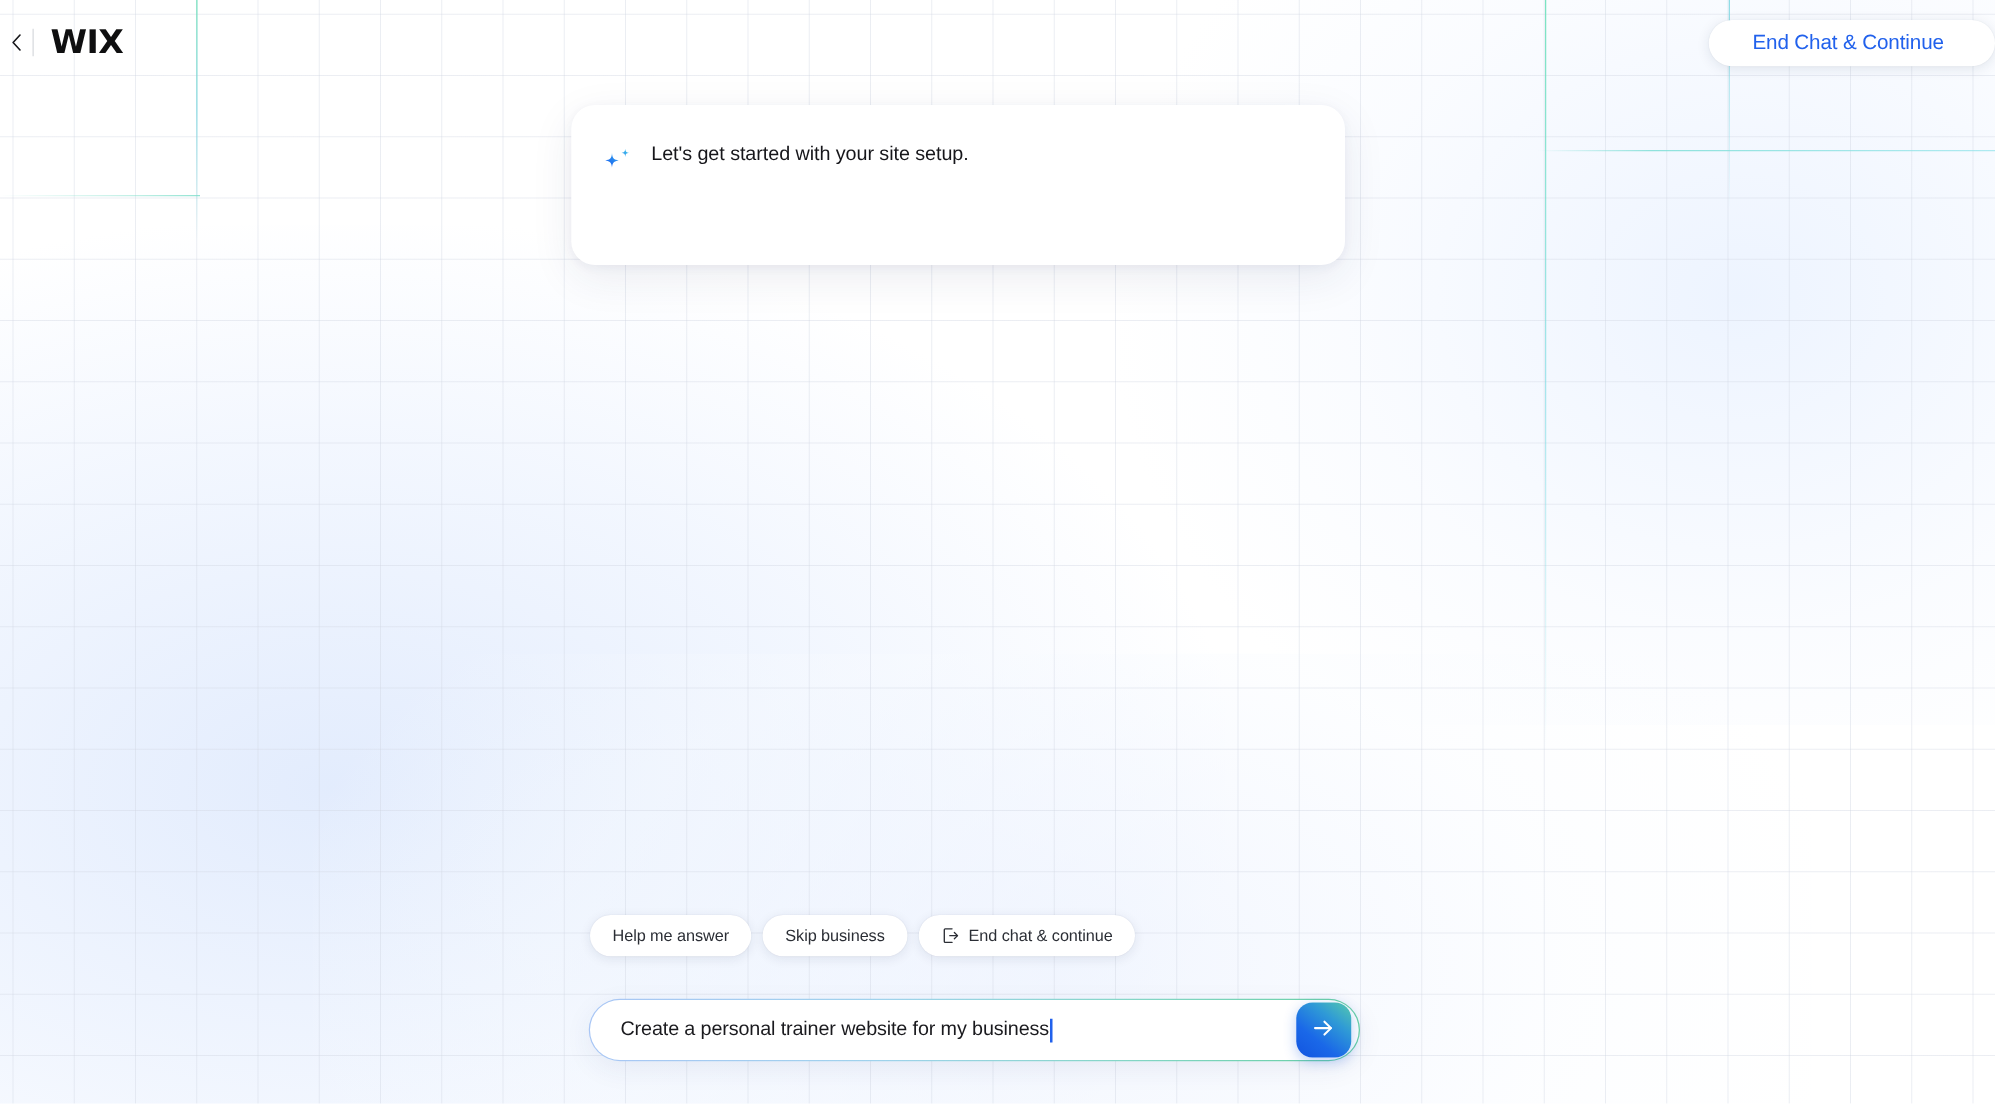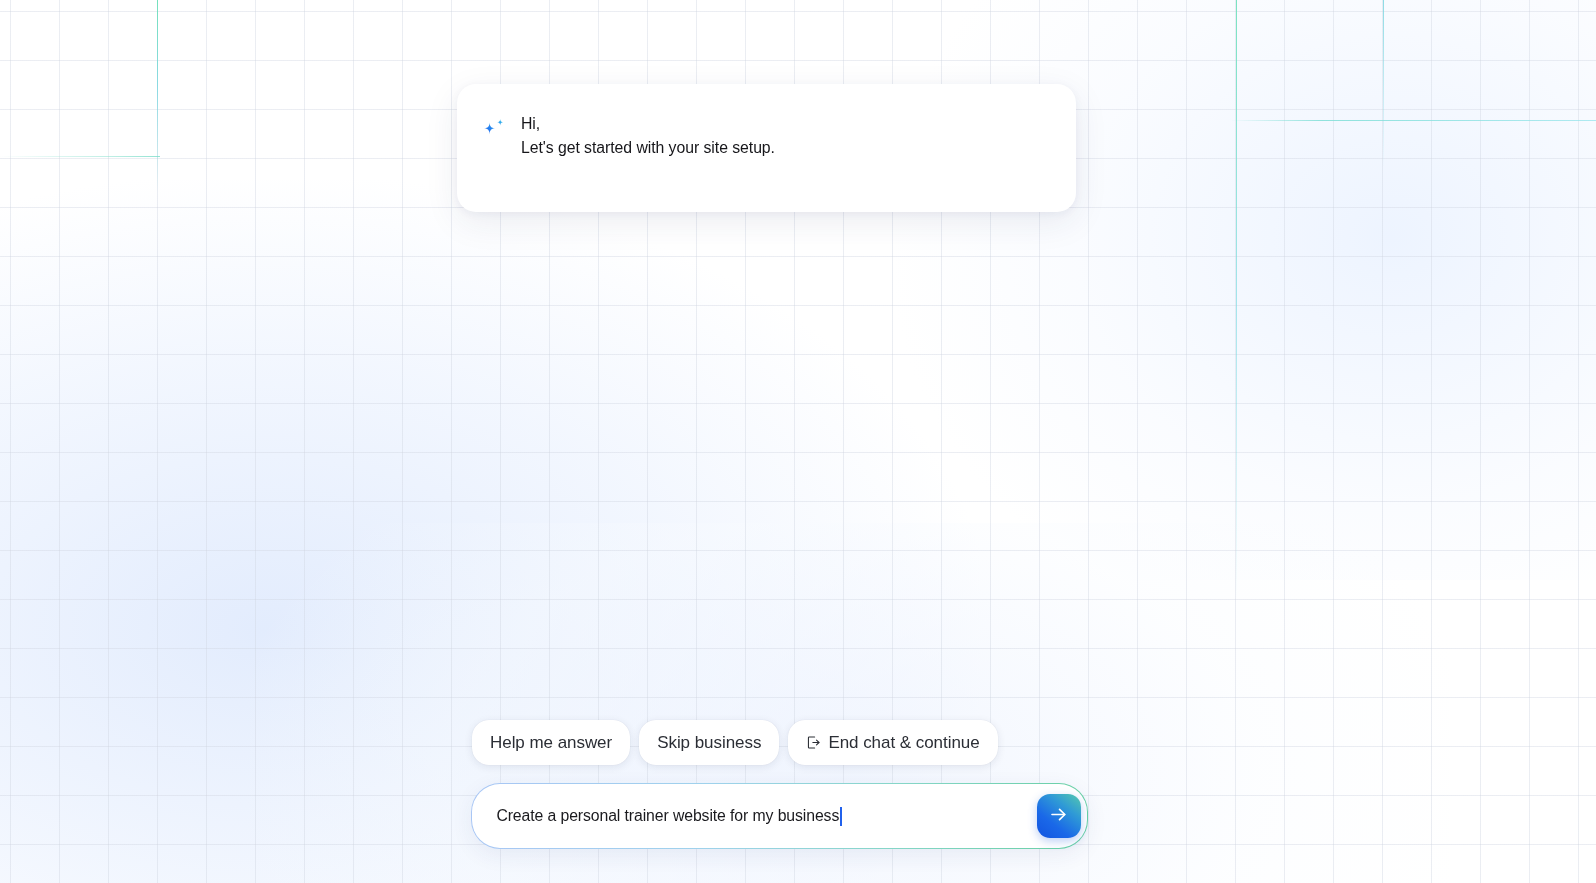--- a/index.html
+++ b/index.html
@@ -175,44 +175,44 @@
 
   .quick-actions {
     position: absolute;
     left: 472px;
     bottom: 118px;
     display: flex;
     align-items: center;
     gap: 9px;
   }
   .qa-pill {
-    height: 45px;
+    height: 33px;
     padding: 0 18px;
     display: inline-flex;
     align-items: center;
     gap: 8px;
     background: #ffffff;
     border: none;
     border-radius: 17px;
     box-shadow: 0 2px 9px rgba(22,36,70,0.09), 0 0 1px rgba(22,36,70,0.12);
     color: #2b2e35;
-    font-size: 17px;
+    font-size: 13px;
     font-family: "Liberation Sans", sans-serif;
     letter-spacing: -0.05px;
     cursor: pointer;
     white-space: nowrap;
   }
   .qa-pill .exit-icon { display: flex; align-items: center; margin-right: -1px; }
 
   .input-shell {
     position: absolute;
     left: 471px;
     bottom: 34px;
     width: 617px;
-    height: 66px;
+    height: 50px;
     border-radius: 29px;
     padding: 1.4px;
     background: linear-gradient(100deg, #a9c6f5 0%, #9fd2ec 38%, #86d6c8 68%, #67cfa3 100%);
     box-shadow: 0 6px 22px rgba(36,60,110,0.07);
   }
   .input-inner {
     position: relative;
     width: 100%; height: 100%;
     border-radius: 28px;
     background: #ffffff;
@@ -258,41 +258,54 @@
   <div class="wash-b"></div>
   <div class="wash-a"></div>
   <div class="wash-c"></div>
   <div class="grid-layer"></div>
   <div class="accent v1"></div>
   <div class="accent v2"></div>
   <div class="accent v3"></div>
   <div class="accent h1"></div>
   <div class="accent h2"></div>
 
+  <div class="topbar">
+
+    <div class="brand">
+      <span class="back-chevron">
+        <svg width="9" height="14" viewBox="0 0 9 14" fill="none" aria-hidden="true">
+          <path d="M7 1L1.5 7L7 13" stroke="#16161a" stroke-width="1.3" stroke-linecap="round" stroke-linejoin="round"></path>
+        </svg>
+      </span>
+      <span class="brand-divider"></span>
+      <span class="wix-logo">WIX</span>
+    </div>
+
+    <button class="end-chat-top">End Chat &amp; Continue</button>
+  </div>
 
   <div class="msg-card">
     <span class="sparkle-wrap">
       <svg width="28" height="28" viewBox="0 0 28 28" fill="none" aria-hidden="true">
         <defs>
           <linearGradient id="sparkGrad" x1="2" y1="26" x2="24" y2="4" gradientUnits="userSpaceOnUse">
             <stop offset="0" stop-color="#1a55e8"></stop>
             <stop offset="0.45" stop-color="#2277f0"></stop>
             <stop offset="1" stop-color="#3fd0e8"></stop>
           </linearGradient>
           <linearGradient id="sparkGrad2" x1="18" y1="12" x2="26" y2="3" gradientUnits="userSpaceOnUse">
             <stop offset="0" stop-color="#2277f0"></stop>
             <stop offset="1" stop-color="#47d7e8"></stop>
           </linearGradient>
         </defs>
         <path d="M10.6 6.4c.2 4.0 1.6 5.5 5.4 5.9-3.8.4-5.2 1.9-5.4 5.9-.2-4.0-1.6-5.5-5.4-5.9 3.8-.4 5.2-1.9 5.4-5.9z" fill="url(#sparkGrad)"></path>
         <path d="M21.2 3.0c.12 2.2.88 3.0 2.95 3.25-2.07.25-2.83 1.05-2.95 3.25-.12-2.2-.88-3.0-2.95-3.25 2.07-.25 2.83-1.05 2.95-3.25z" fill="url(#sparkGrad2)"></path>
       </svg>
     </span>
     <div class="msg-lines">
-      <div class="msg-line">Hi,</div>
       <div class="msg-line">Let's get started with your site setup.</div>
     </div>
   </div>
 
   <div class="composer">
 
     <div class="quick-actions">
       <button class="qa-pill">
         <span>Help me answer</span>
       </button>

